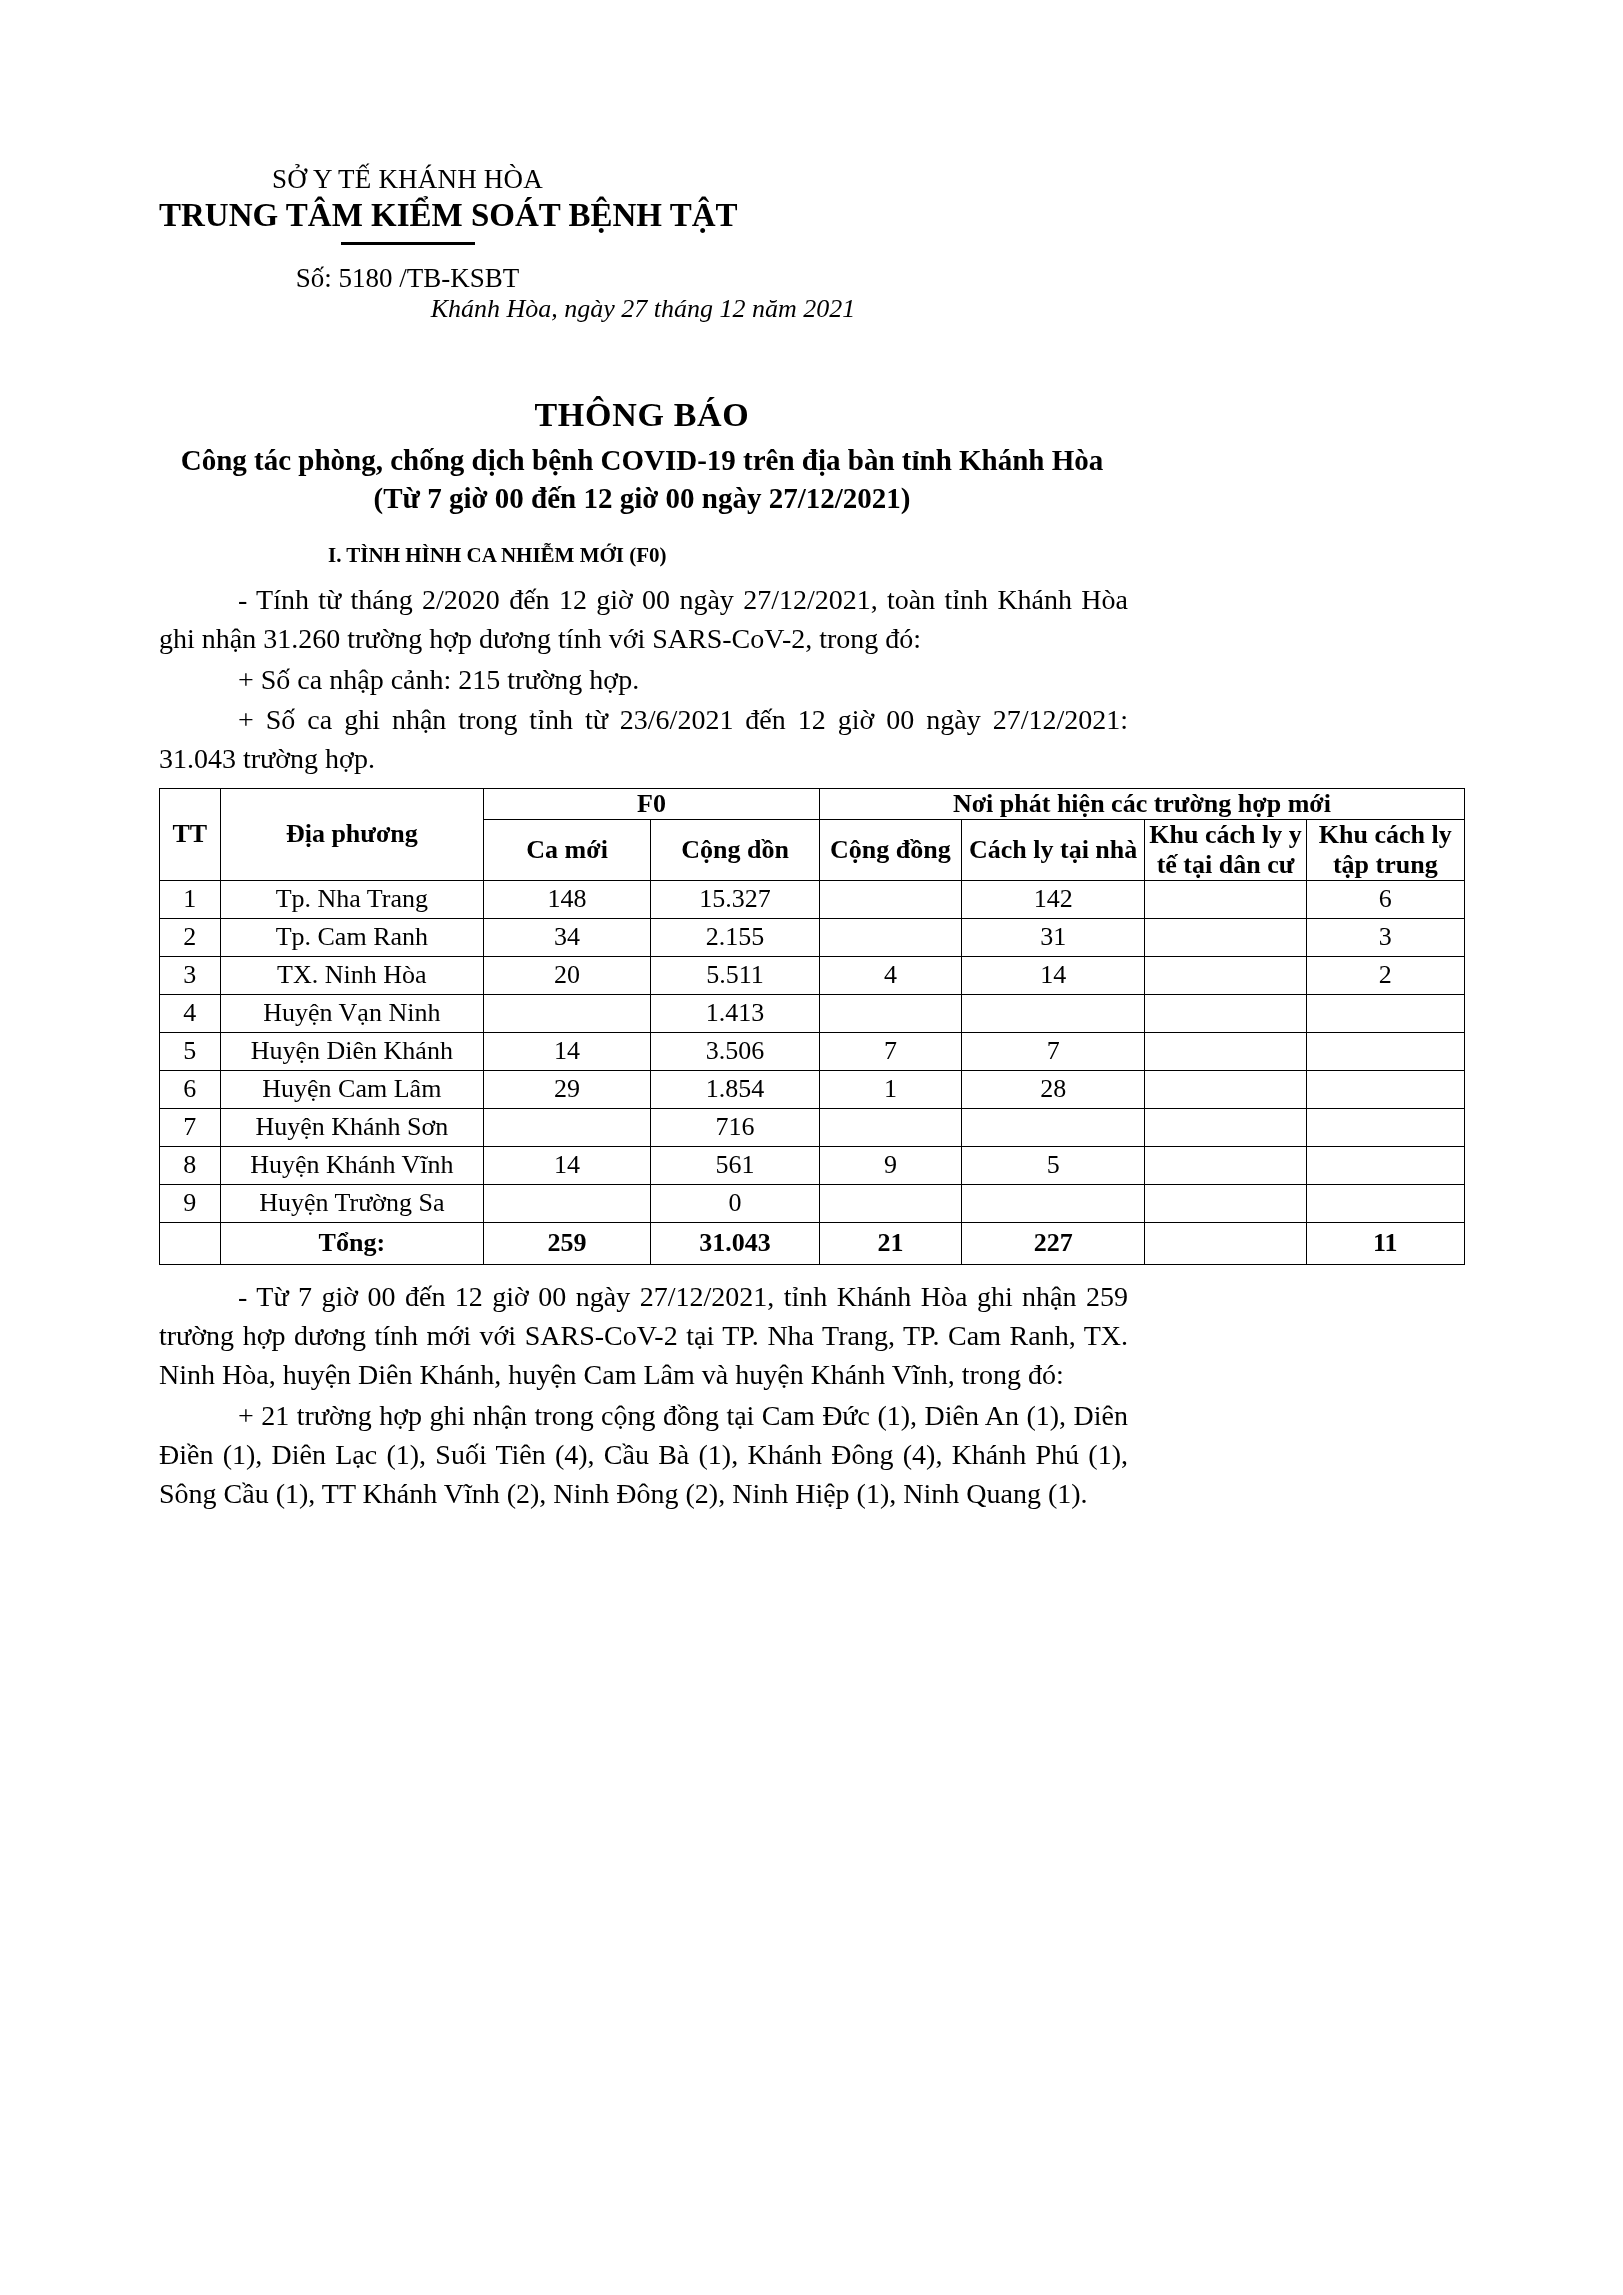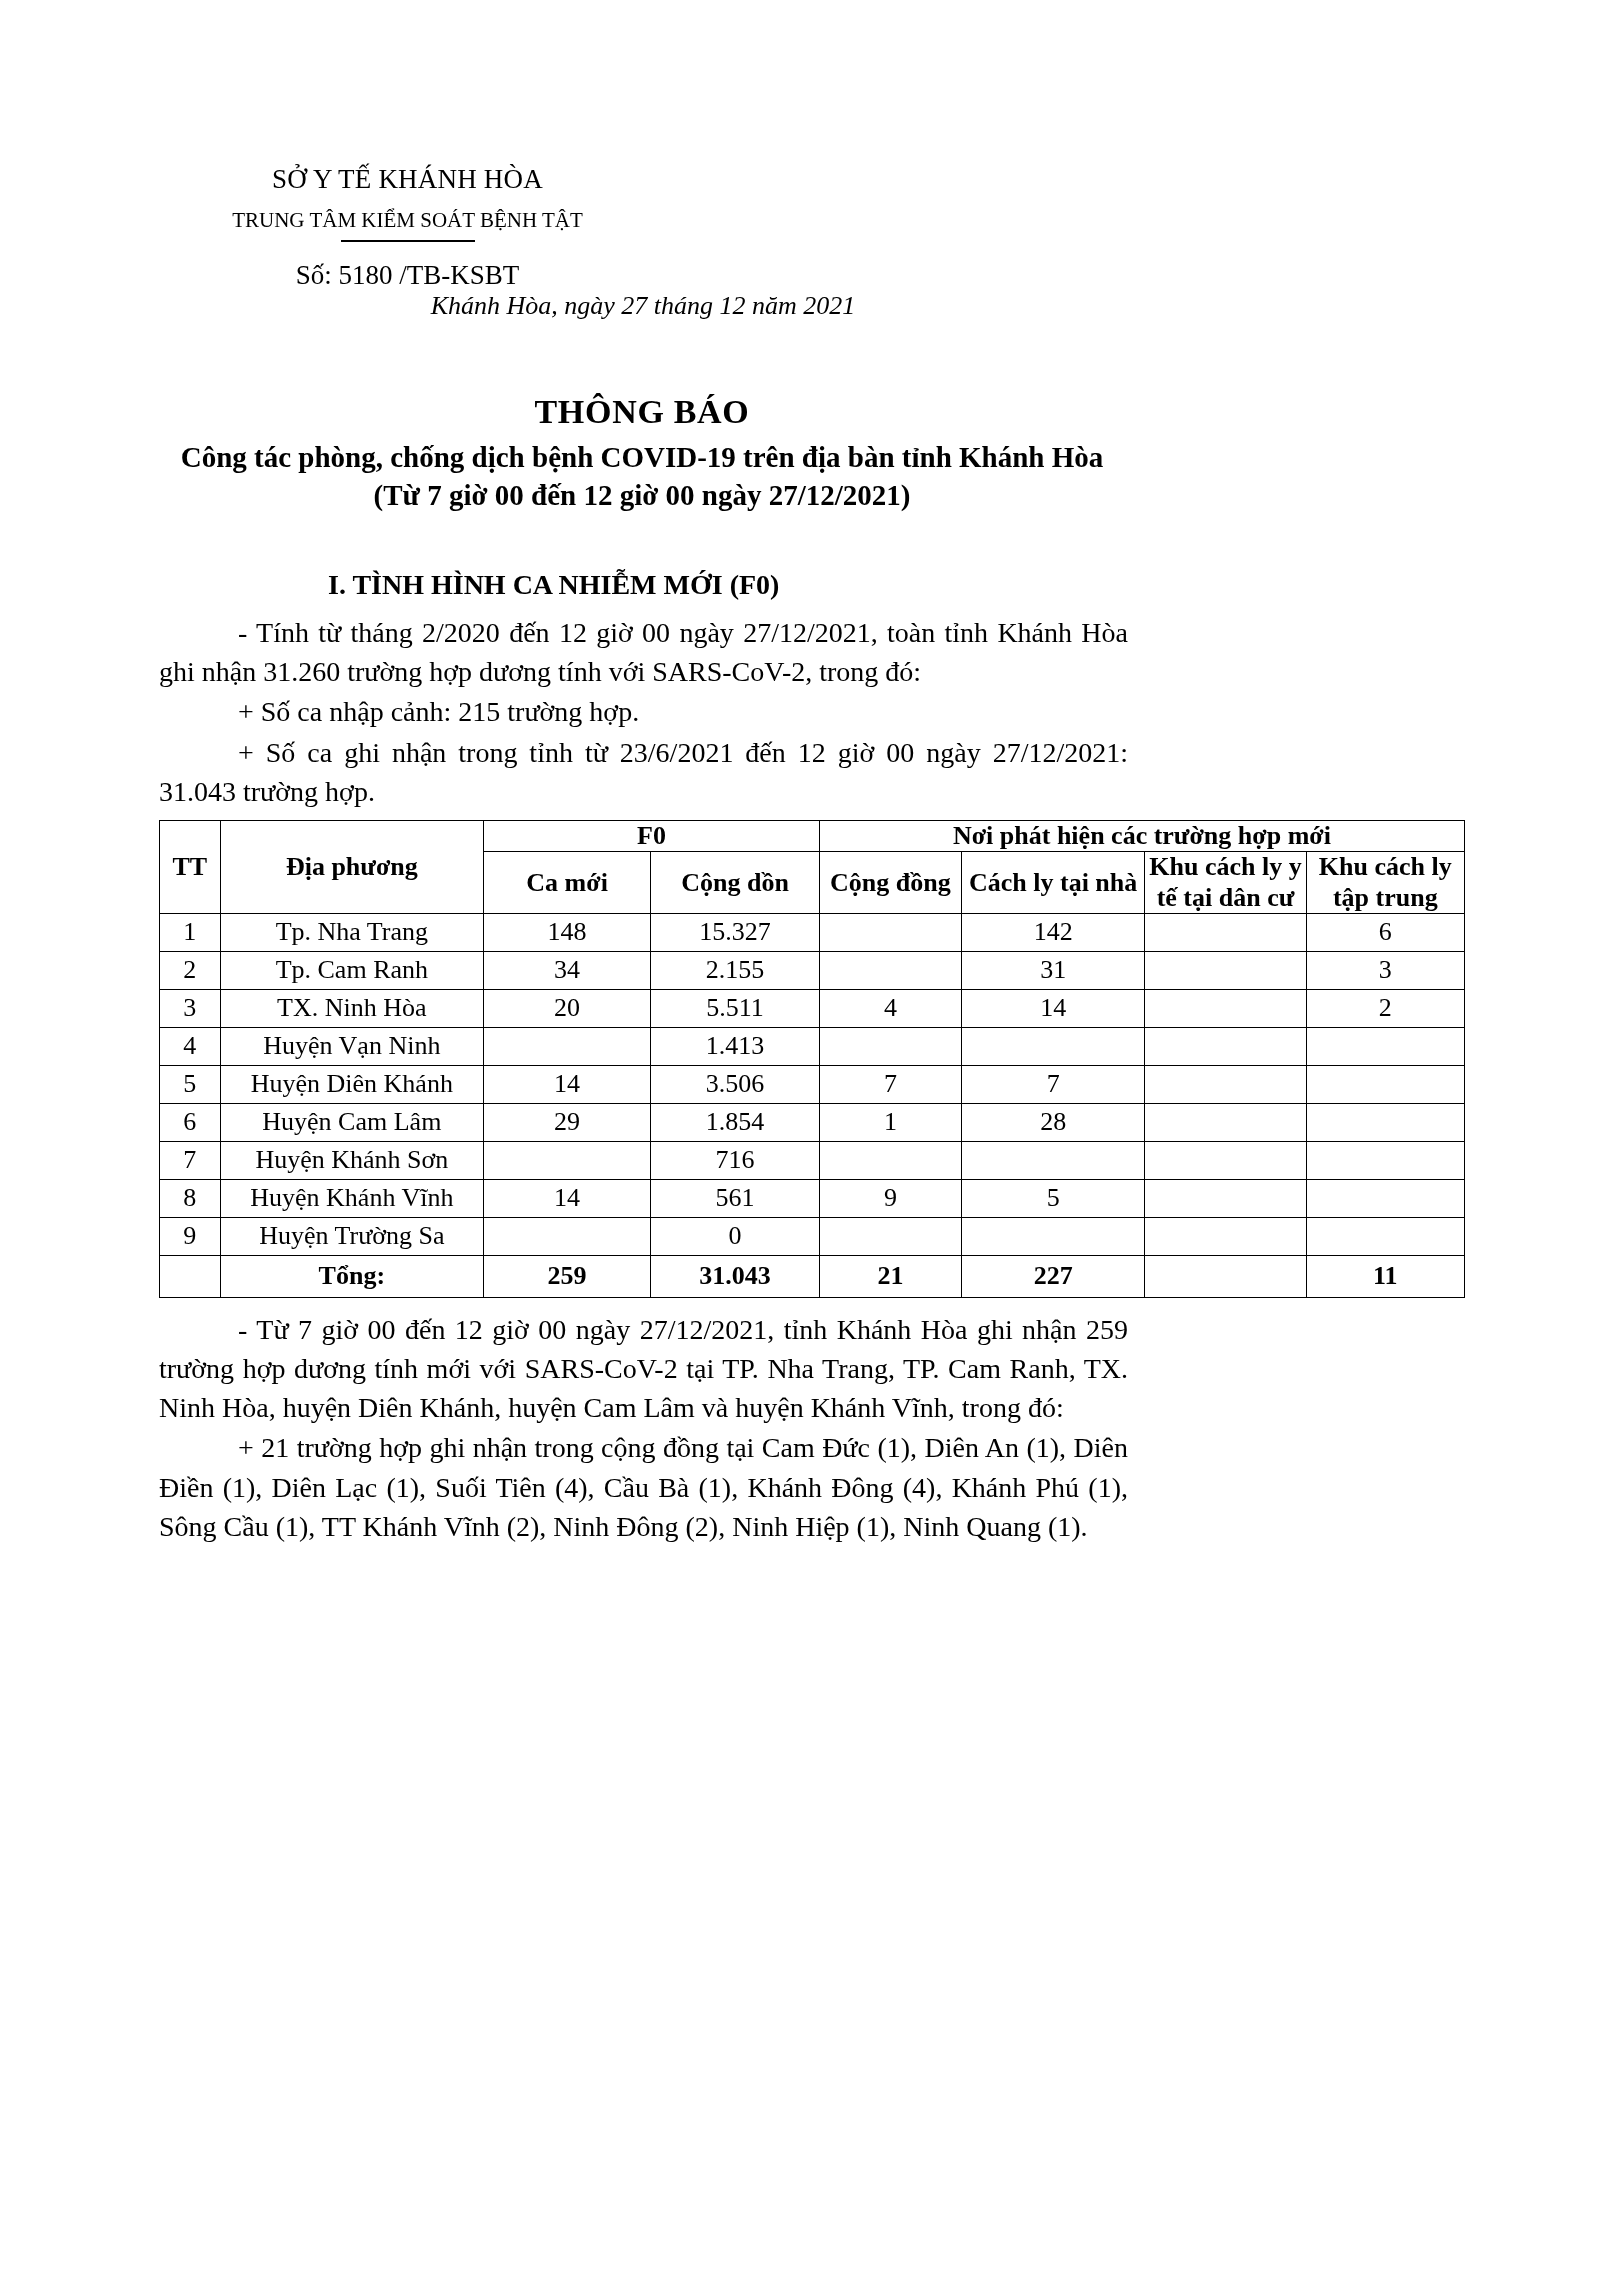--- a/index.html
+++ b/index.html
@@ -38,25 +38,24 @@
     flex: 1;
     text-align: center;
   }
   .org-line1 {
     font-size: 27px;
     letter-spacing: 0.2px;
     line-height: 1.18;
     white-space: nowrap;
   }
   .org-line2 {
-    font-size: 21px;
-    font-weight: normal;
+    font-size: 33px;
+    font-weight: bold;
     line-height: 1.20;
     white-space: nowrap;
-    margin-top: 12px;
   }
   .nation-line1 {
     font-size: 28px;
     font-weight: bold;
     line-height: 1.20;
     white-space: nowrap;
   }
   .nation-line2 {
     font-size: 28px;
     font-weight: bold;
@@ -114,23 +113,23 @@
     margin-top: 3.9px;
   }
   .title-sub2 {
     font-size: 29px;
     font-weight: bold;
     line-height: 1.32;
   }
 
   
   .section-heading {
-    font-size: 28px;
-    font-weight: bold;
-    margin-top: 54px;
+    font-size: 21px;
+    font-weight: bold;
+    margin-top: 26px;
     padding-left: 159px;
     text-indent: 169px;
   }
   .para {
     font-size: 28px;
     line-height: 1.40;
     padding-left: 159px;
     padding-right: 156px;
     text-align: justify;
     text-indent: 79px;

